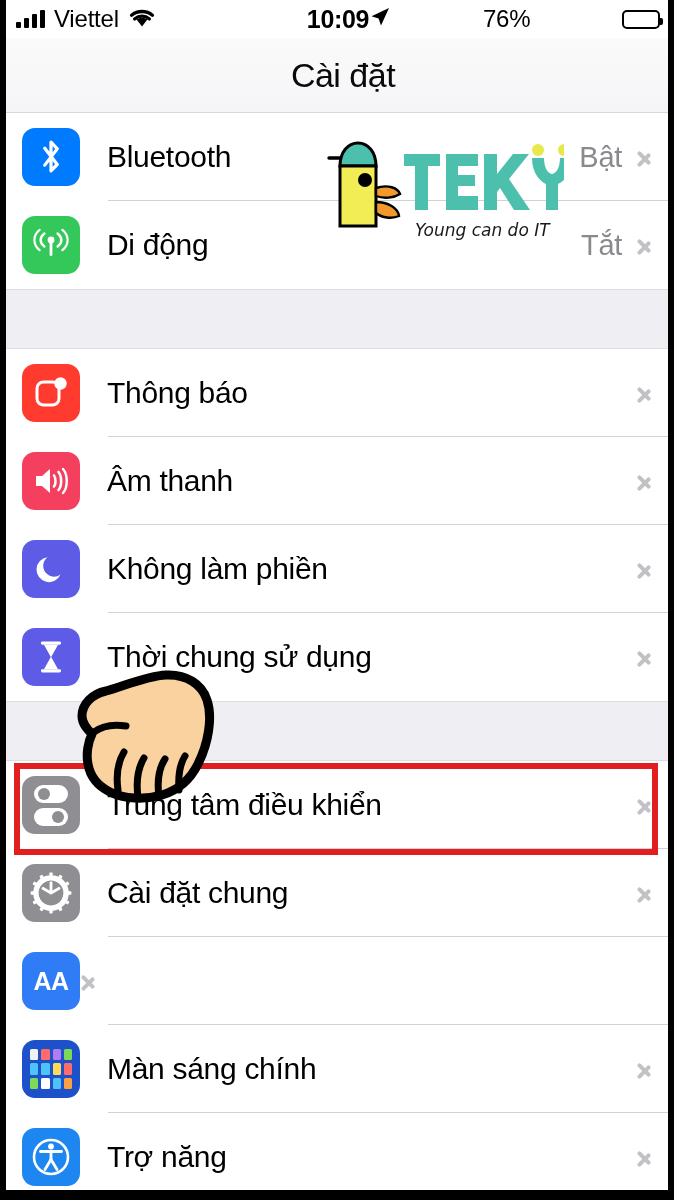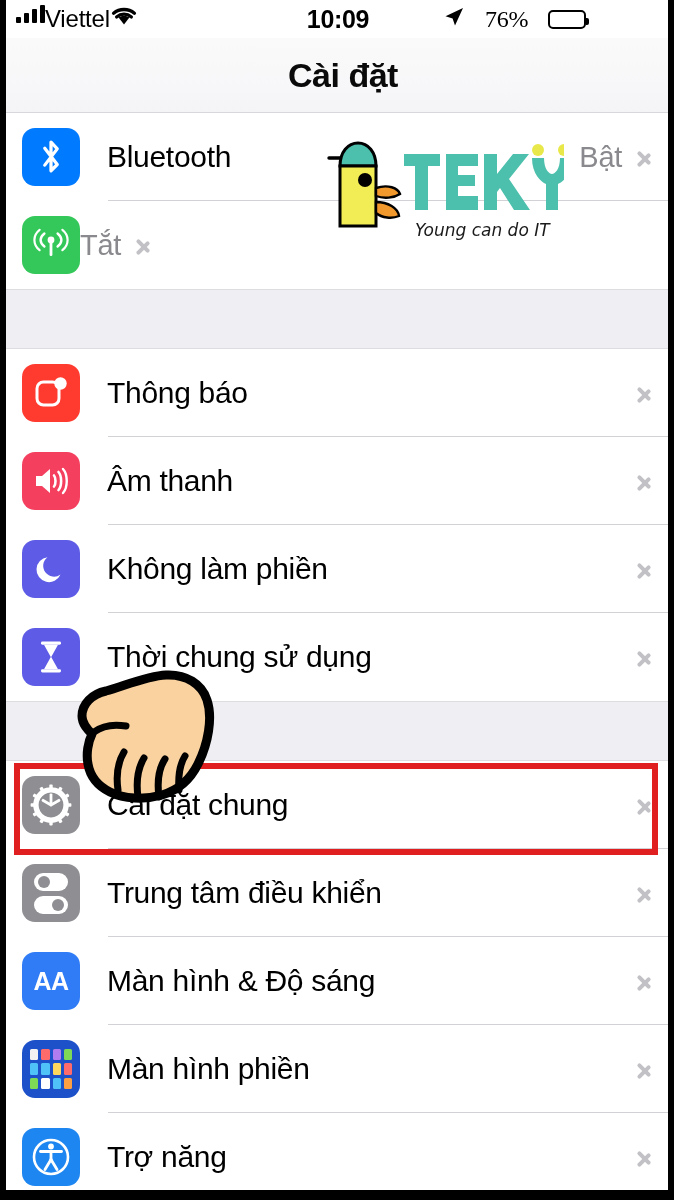--- a/index.html
+++ b/index.html
@@ -28,23 +28,23 @@
   }
 
   
   #statusbar {
     position: absolute; top: 0; left: 0; right: 0; height: 38px;
     background: #ffffff;
     display: flex; align-items: center;
     padding: 0 14px 0 16px;
     z-index: 20;
   }
-  .sb-left  { display: flex; flex: 1 1 0; }
+  .sb-left  { display: flex; align-items: center; gap: 9px; flex: 1 1 0; }
   .sb-mid   { flex: 0 0 auto; display: flex; justify-content: flex-start; }
-  .sb-right { display: flex; align-items: center; gap: 20px; flex: 1 1 0; justify-content: center; font-family: Liberation Serif, serif; }
+  .sb-right { display: flex; align-items: center; gap: 20px; flex: 1 1 0; justify-content: space-between; }
   .sb-text {
     font-size: 24px; color: #000; font-weight: 400; letter-spacing: -0.2px;
   }
   .sb-time {
     font-size: 25px; color: #000; font-weight: 600; letter-spacing: -0.3px;
   }
   .signal { display: flex; align-items: flex-end; gap: 3px; height: 18px; }
   .signal i { display: block; width: 5px; background: #000; border-radius: 1px; }
   .signal i:nth-child(1) { height: 6px; }
   .signal i:nth-child(2) { height: 10px; }
@@ -63,21 +63,21 @@
 
   
   #navbar {
     position: absolute; top: 38px; left: 0; right: 0; height: 75px;
     background: linear-gradient(to bottom, #fafafa 0%, #f7f7f9 70%, #f4f4f6 100%);
     border-bottom: 1px solid #d8d8dc;
     display: flex; align-items: center; justify-content: center;
     z-index: 19;
   }
   #navbar .title {
-    font-size: 34px; font-weight: 700; color: #0a0a0a; letter-spacing: -0.5px; margin-left: 12px;
+    font-size: 34px; font-weight: 400; color: #0a0a0a; letter-spacing: -0.5px; margin-left: 12px;
   }
 
   
   #list {
     position: absolute; top: 113px; left: 0; right: 0; bottom: 0;
     background: #efeff4;
     overflow: hidden;
   }
   .group { background: #f0abfc; }
   .gap { height: 60px; background: #eeeef3; border-top: 1px solid #dcdce1; border-bottom: 1px solid #dcdce1; }
@@ -228,20 +228,21 @@
         <span class="ico" style="background:#34C759">
           <svg width="40" height="36" viewBox="0 0 40 36">
             <circle cx="20" cy="13" r="3.4" fill="#fff"></circle>
             <rect x="18.6" y="13" width="2.8" height="16" fill="#fff" rx="1.2"></rect>
             <path d="M13.4 6.5 C11.0 8.4 9.6 10.6 9.6 13 C9.6 15.4 11.0 17.6 13.4 19.5" stroke="#fff" stroke-width="2.4" fill="none" stroke-linecap="round"></path>
             <path d="M26.6 6.5 C29.0 8.4 30.4 10.6 30.4 13 C30.4 15.4 29.0 17.6 26.6 19.5" stroke="#fff" stroke-width="2.4" fill="none" stroke-linecap="round"></path>
             <path d="M8.6 2.8 C5.2 5.5 3.4 9.1 3.4 13 C3.4 16.9 5.2 20.5 8.6 23.2" stroke="#fff" stroke-width="2.2" fill="none" stroke-linecap="round"></path>
             <path d="M31.4 2.8 C34.8 5.5 36.6 9.1 36.6 13 C36.6 16.9 34.8 20.5 31.4 23.2" stroke="#fff" stroke-width="2.2" fill="none" stroke-linecap="round"></path>
           </svg>
         </span>
+        <span class="label">Di động</span>
         <span class="value">Tắt</span>
         <span class="chev"></span>
 
       </div>
     </div>
 
     <div class="gap"></div>
 
     <div class="group">
 
@@ -292,20 +293,36 @@
         </span>
         <span class="label">Thời chung sử dụng</span>
         <span class="chev"></span>
 
       </div>
     </div>
 
     <div class="gap"></div>
 
     <div class="group">
+
+      <div class="row">
+        <span class="ico" style="background:#8E8E93">
+          <span class="cc-wrap">
+            <span class="cc-pill a">
+                <b></b>
+              </span>
+            <span class="cc-pill b">
+                <b></b>
+              </span>
+          </span>
+        </span>
+        <span class="label">Trung tâm điều khiển</span>
+        <span class="chev"></span>
+        <span class="sep"></span>
+      </div>
 
       <div class="row">
         <span class="ico" style="background:#8E8E93">
           <svg width="44" height="44" viewBox="0 0 44 44">
             <g fill="#fff">
               <path d="M22 4.2 a17.8 17.8 0 1 0 0.01 0 Z M22 9.6 a12.4 12.4 0 1 1 -0.01 0 Z"></path>
               <g>
                 <rect x="20.3" y="1.6" width="3.4" height="6" rx="0.8"></rect>
                 <rect x="20.3" y="36.4" width="3.4" height="6" rx="0.8"></rect>
                 <rect x="1.6" y="20.3" width="6" height="3.4" rx="0.8"></rect>
@@ -324,40 +341,23 @@
               <rect x="20.6" y="21" width="2.8" height="11.5" rx="1" transform="rotate(240 22 22)"></rect>
             </g>
           </svg>
         </span>
         <span class="label">Cài đặt chung</span>
         <span class="chev"></span>
         <span class="sep"></span>
       </div>
 
       <div class="row">
-        <span class="ico" style="background:#8E8E93">
-          <span class="cc-wrap">
-            <span class="cc-pill a">
-                <b></b>
-              </span>
-            <span class="cc-pill b">
-                <b></b>
-              </span>
-          </span>
-        </span>
-        <span class="label">Trung tâm điều khiển</span>
-        <span class="chev"></span>
-        <span class="sep"></span>
-      </div>
-
-      <div class="row">
         <span class="ico" style="background:#2F7CF6">
           <span class="ico-aa">AA</span>
         </span>
-        <span class="label">Màn hình &amp; Độ sáng</span>
         <span class="chev"></span>
         <span class="sep"></span>
       </div>
 
       <div class="row">
         <span class="ico" style="background:#1D51C9">
           <span class="hs-grid">
             <span style="background:#f2f2f2"></span>
               <span style="background:#ff6b6b"></span>
             <span style="background:#b07cf0"></span>
@@ -365,21 +365,21 @@
             <span style="background:#4fc3f7"></span>
               <span style="background:#4fc3f7"></span>
             <span style="background:#ffd95e"></span>
               <span style="background:#ff6b6b"></span>
             <span style="background:#7ed957"></span>
               <span style="background:#ffffff"></span>
             <span style="background:#4fc3f7"></span>
               <span style="background:#ff9f43"></span>
           </span>
         </span>
-        <span class="label">Màn hình phiền</span>
+        <span class="label">Màn sáng chính</span>
         <span class="chev"></span>
         <span class="sep"></span>
       </div>
 
       <div class="row last">
         <span class="ico" style="background:#1E86F0">
           <svg width="44" height="44" viewBox="0 0 44 44">
             <circle cx="22" cy="22" r="17" stroke="#fff" stroke-width="2.6" fill="none"></circle>
             <circle cx="22" cy="11.5" r="2.9" fill="#fff"></circle>
             <path d="M11.5 16.5 H32.5" stroke="#fff" stroke-width="2.8" stroke-linecap="round"></path>

